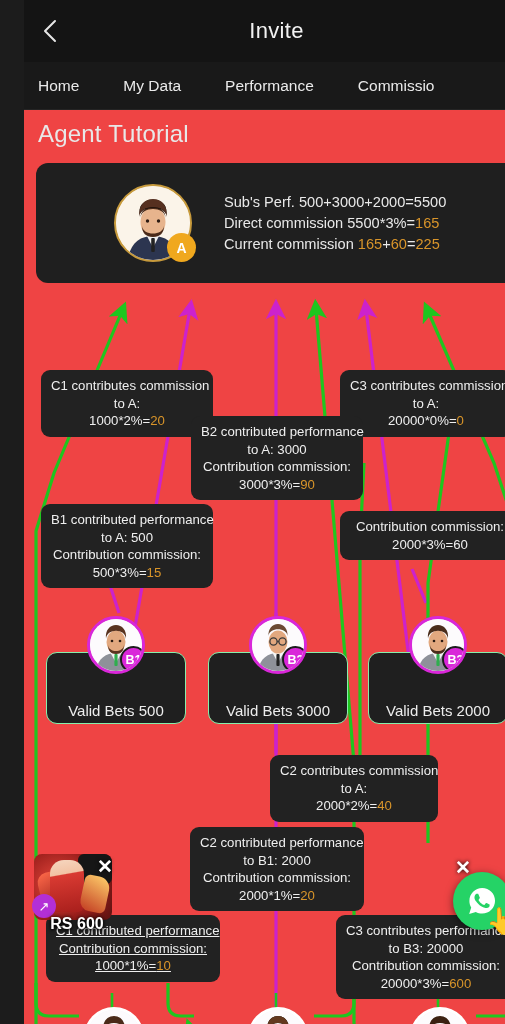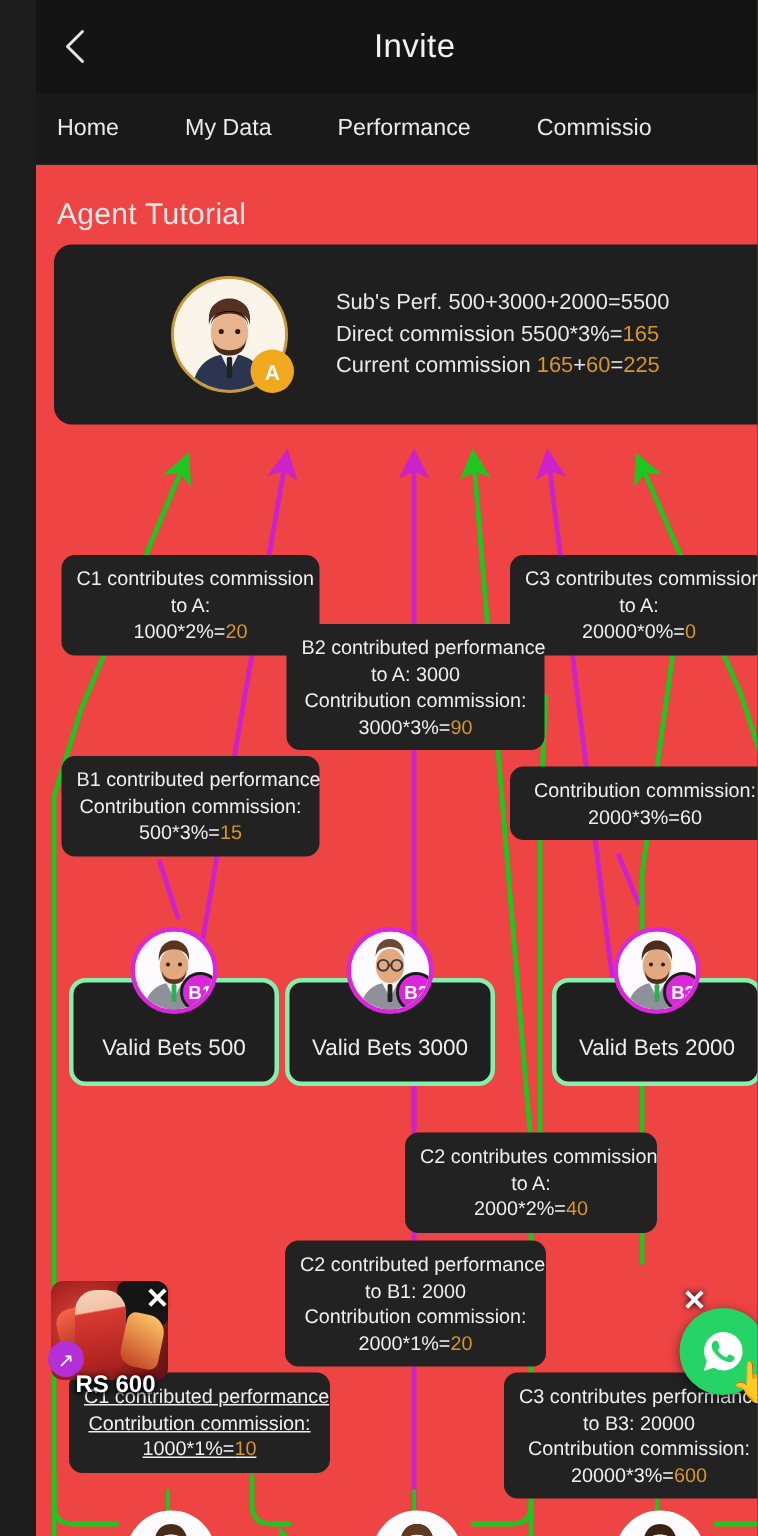--- a/index.html
+++ b/index.html
@@ -42,22 +42,22 @@
   }
   .tab:first-child { padding-left: 14px; }
   .tab.active { color: #cc22cc; }
   .tab.active::after {
     content: ""; position: absolute; left: 14px; right: 14px; bottom: 5px;
     height: 3px; background: #cc22cc; border-radius: 2px;
   }
 
   
   .section-title {
-    position: absolute; left: 14px; top: 132px;
-    color: #e8e8e8; font-size: 20px; letter-spacing: .2px;
+    position: absolute; left: 14px; top: 120px;
+    color: #e8e8e8; font-size: 24px; letter-spacing: .2px;
   }
 
   
   .summary-card {
     position: absolute; left: 12px; top: 163px; width: 481px; height: 120px;
     background: #1f1f1f; border-radius: 12px;
     display: flex; align-items: center;
   }
   .avatar-a-wrap { position: relative; width: 78px; height: 78px; margin-left: 78px; flex: 0 0 auto; }
   .avatar-circle {
@@ -82,23 +82,23 @@
   
   .infobox {
     position: absolute; background: #222222; border-radius: 9px;
     padding: 7px 10px; color: #efefef; font-size: 13.2px; line-height: 1.33;
     text-align: center; white-space: nowrap;
   }
 
   
   .bcard {
     position: absolute; width: 140px; height: 72px;
-    background: #1f1f1f; border: 3px solid #86efac; border-radius: 11px;
+    background: #1f1f1f; border: 1px solid #86efac; border-radius: 11px;
     display: flex; align-items: flex-end; justify-content: center;
-    padding-bottom: 14px; color: #ededed; font-size: 15px;
+    padding-bottom: 4px; color: #ededed; font-size: 15px;
   }
   .bavatar {
     position: absolute; top: -37px; left: 50%; transform: translateX(-50%);
     width: 58px; height: 58px; border-radius: 50%;
     background: radial-gradient(circle at 50% 38%, #ffffff 0%, #f4eef6 70%, #ece4ef 100%);
     border: 3px solid #d927d9; overflow: hidden;
   }
   .bbadge {
     position: absolute; right: -5px; bottom: -2px; width: 27px; height: 27px;
     border-radius: 50%; background: #d927d9;
@@ -308,20 +308,21 @@
 
     <div class="infobox" style="left:167px; top:133px; width:172px;">
       <div>B2 contributed performance</div>
       <div>to A: 3000</div>
       <div>Contribution commission:</div>
       <div><span>3000*3%=</span><span class="hl">90</span></div>
     </div>
 
     <div class="infobox" style="left:17px; top:221px; width:172px;">
       <div>B1 contributed performance</div>
+      <div>to A: 500</div>
       <div>Contribution commission:</div>
       <div><span>500*3%=</span><span class="hl">15</span></div>
     </div>
 
     <div class="infobox" style="left:316px; top:228px; width:180px;">
       <div>Contribution commission:</div>
       <div>2000*3%=60</div>
     </div>
 
     <div class="infobox" style="left:246px; top:472px; width:168px;">
@@ -361,21 +362,21 @@
           <path d="M16 20 C16.5 9 35.5 9 36 20 C37 11 32 6 26 6 C20 6 15 11 16 20 Z" fill="#5a3421"></path>
           <path d="M18 26 C19 34 33 34 34 26 C34 32 31 35 26 35 C21 35 18 32 18 26 Z" fill="#5a3421"></path>
           <circle cx="22" cy="22" r="1.3" fill="#2b1a12"></circle>
           <circle cx="30" cy="22" r="1.3" fill="#2b1a12"></circle>
         </svg>
         <div class="bbadge">B1</div>
       </div>
       <span>Valid Bets 500</span>
     </div>
 
-    <div class="bcard" style="left:166px; top:369px;align-items:flex-end;">
+    <div class="bcard" style="left:184px; top:369px;align-items:flex-end;">
       <div class="bavatar">
         <svg width="52" height="52" viewBox="0 0 52 52">
           <circle cx="26" cy="26" r="26" fill="#fdfbfd"></circle>
           <path d="M6 52 C8 39 16 34 26 34 C36 34 44 39 46 52 Z" fill="#8e9199"></path>
           <path d="M20 33 L26 44 L32 33 Z" fill="#f7f7f7"></path>
           <rect x="24.4" y="35" width="3.2" height="12" rx="1" fill="#222"></rect>
           <ellipse cx="26" cy="23" rx="9.5" ry="11.5" fill="#e2a87f"></ellipse>
           <path d="M16.5 17 C17 8 35 8 35.5 17 C36 10 32 5 26 5 C20 5 16 10 16.5 17 Z" fill="#6b4a33"></path>
           <circle cx="21.5" cy="22.5" r="3.6" fill="none" stroke="#3a3a3a" stroke-width="1.3"></circle>
           <circle cx="30.5" cy="22.5" r="3.6" fill="none" stroke="#3a3a3a" stroke-width="1.3"></circle>

